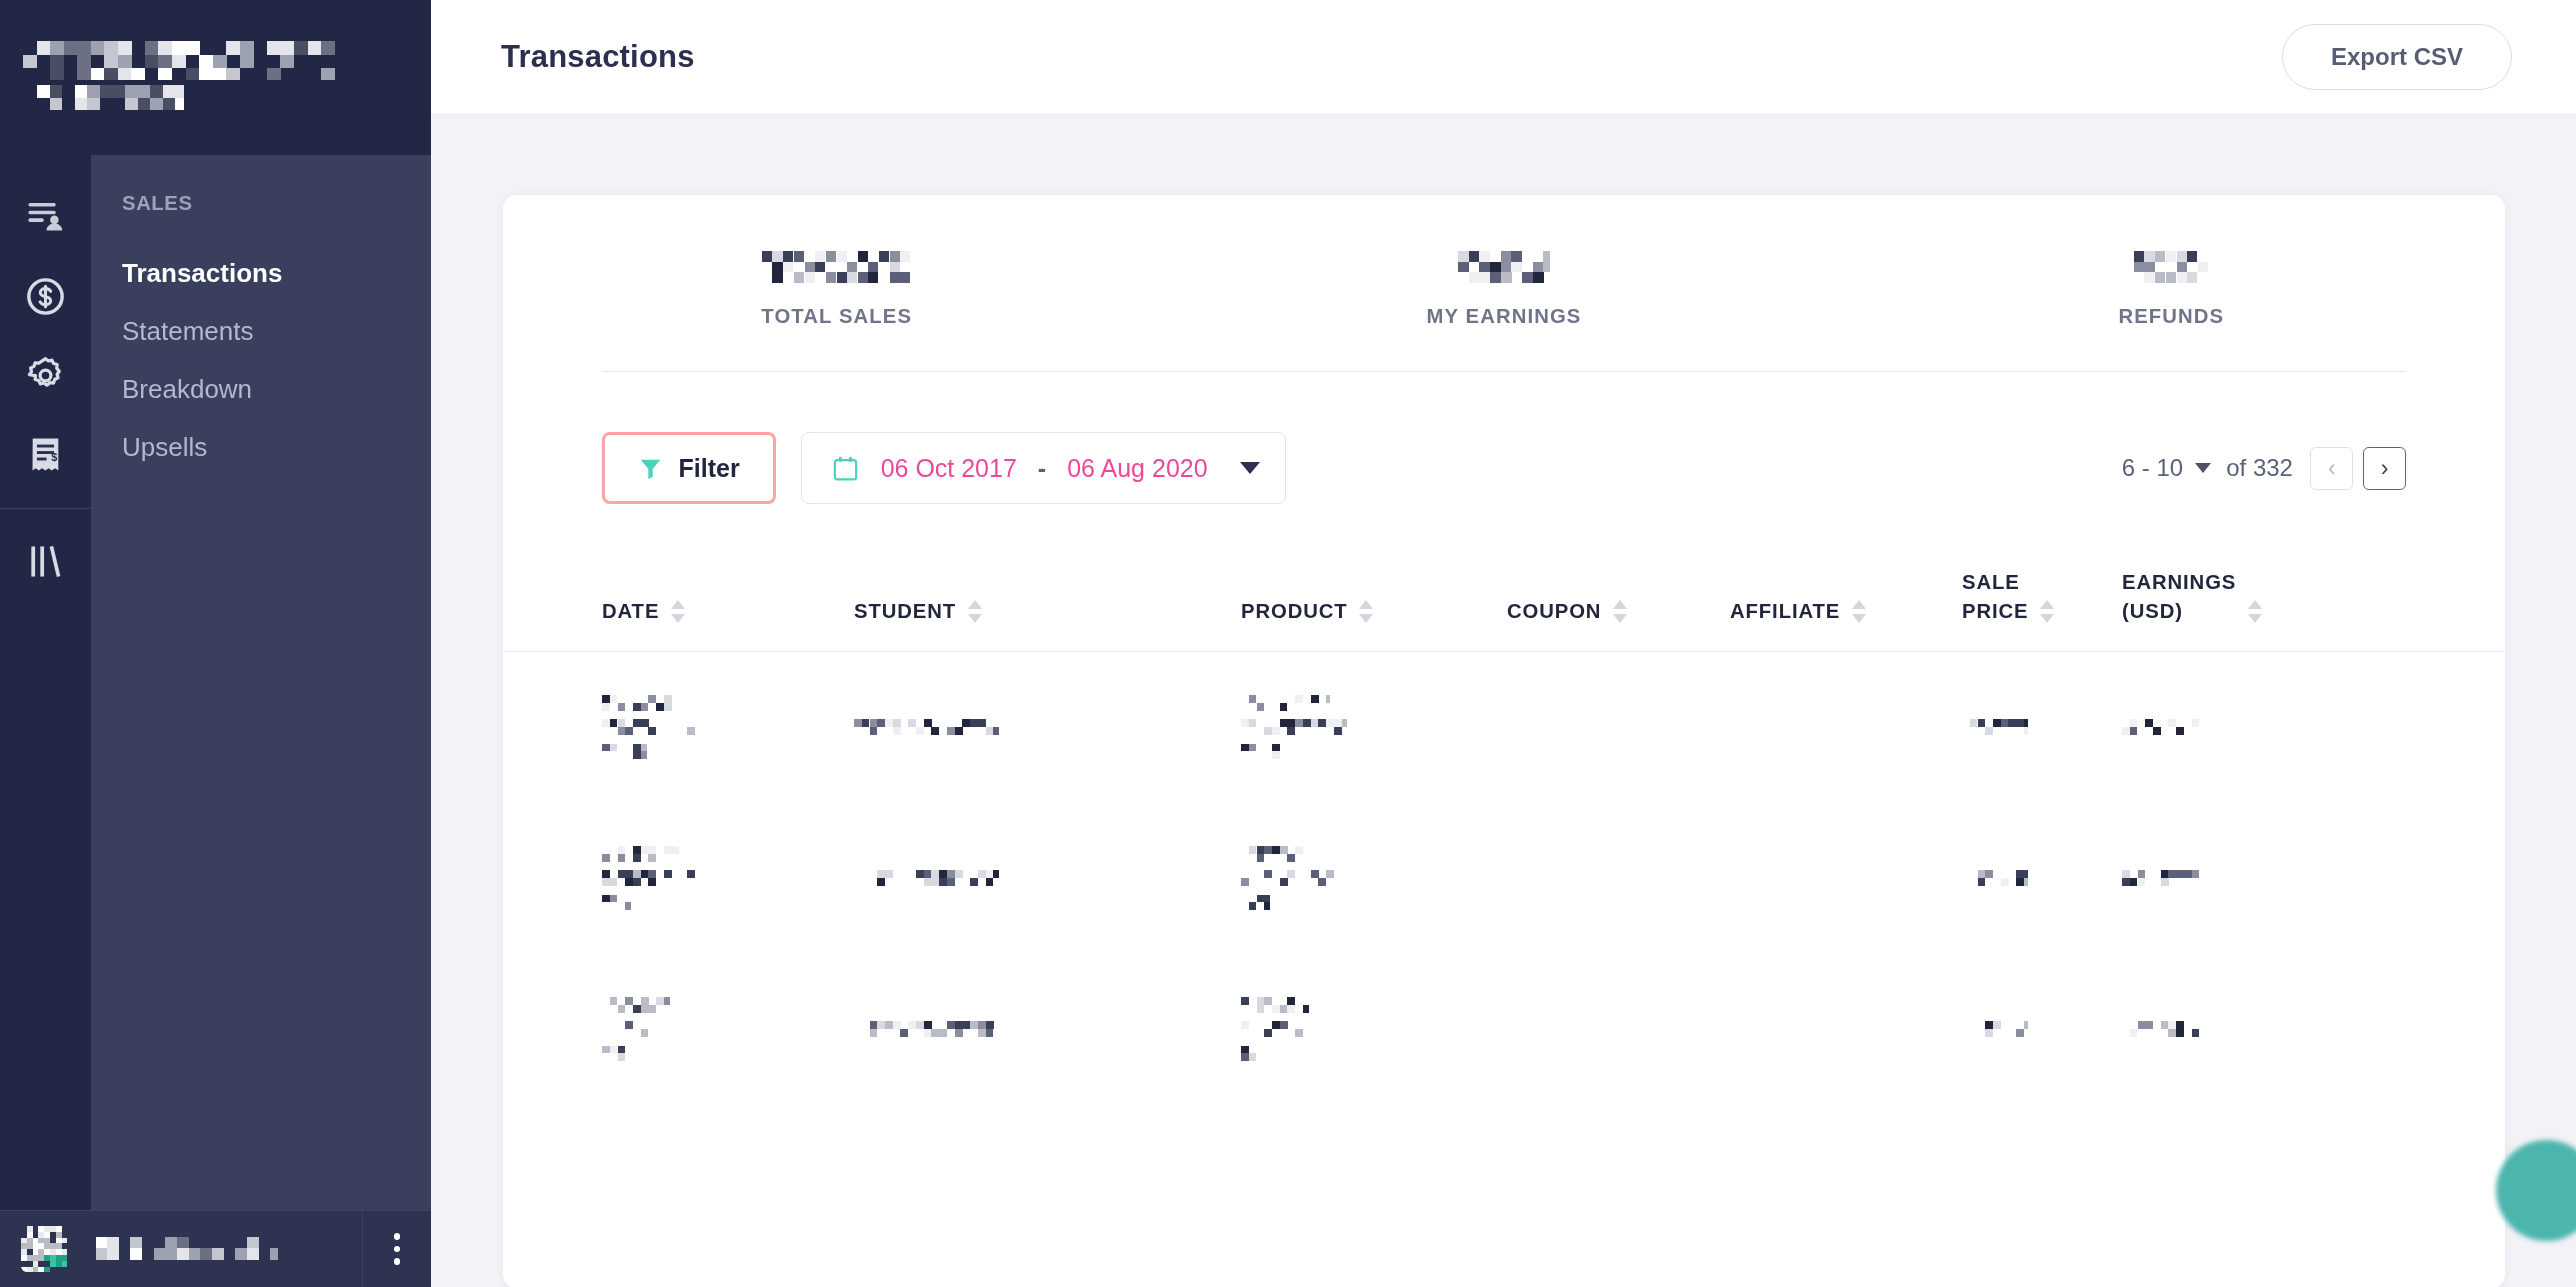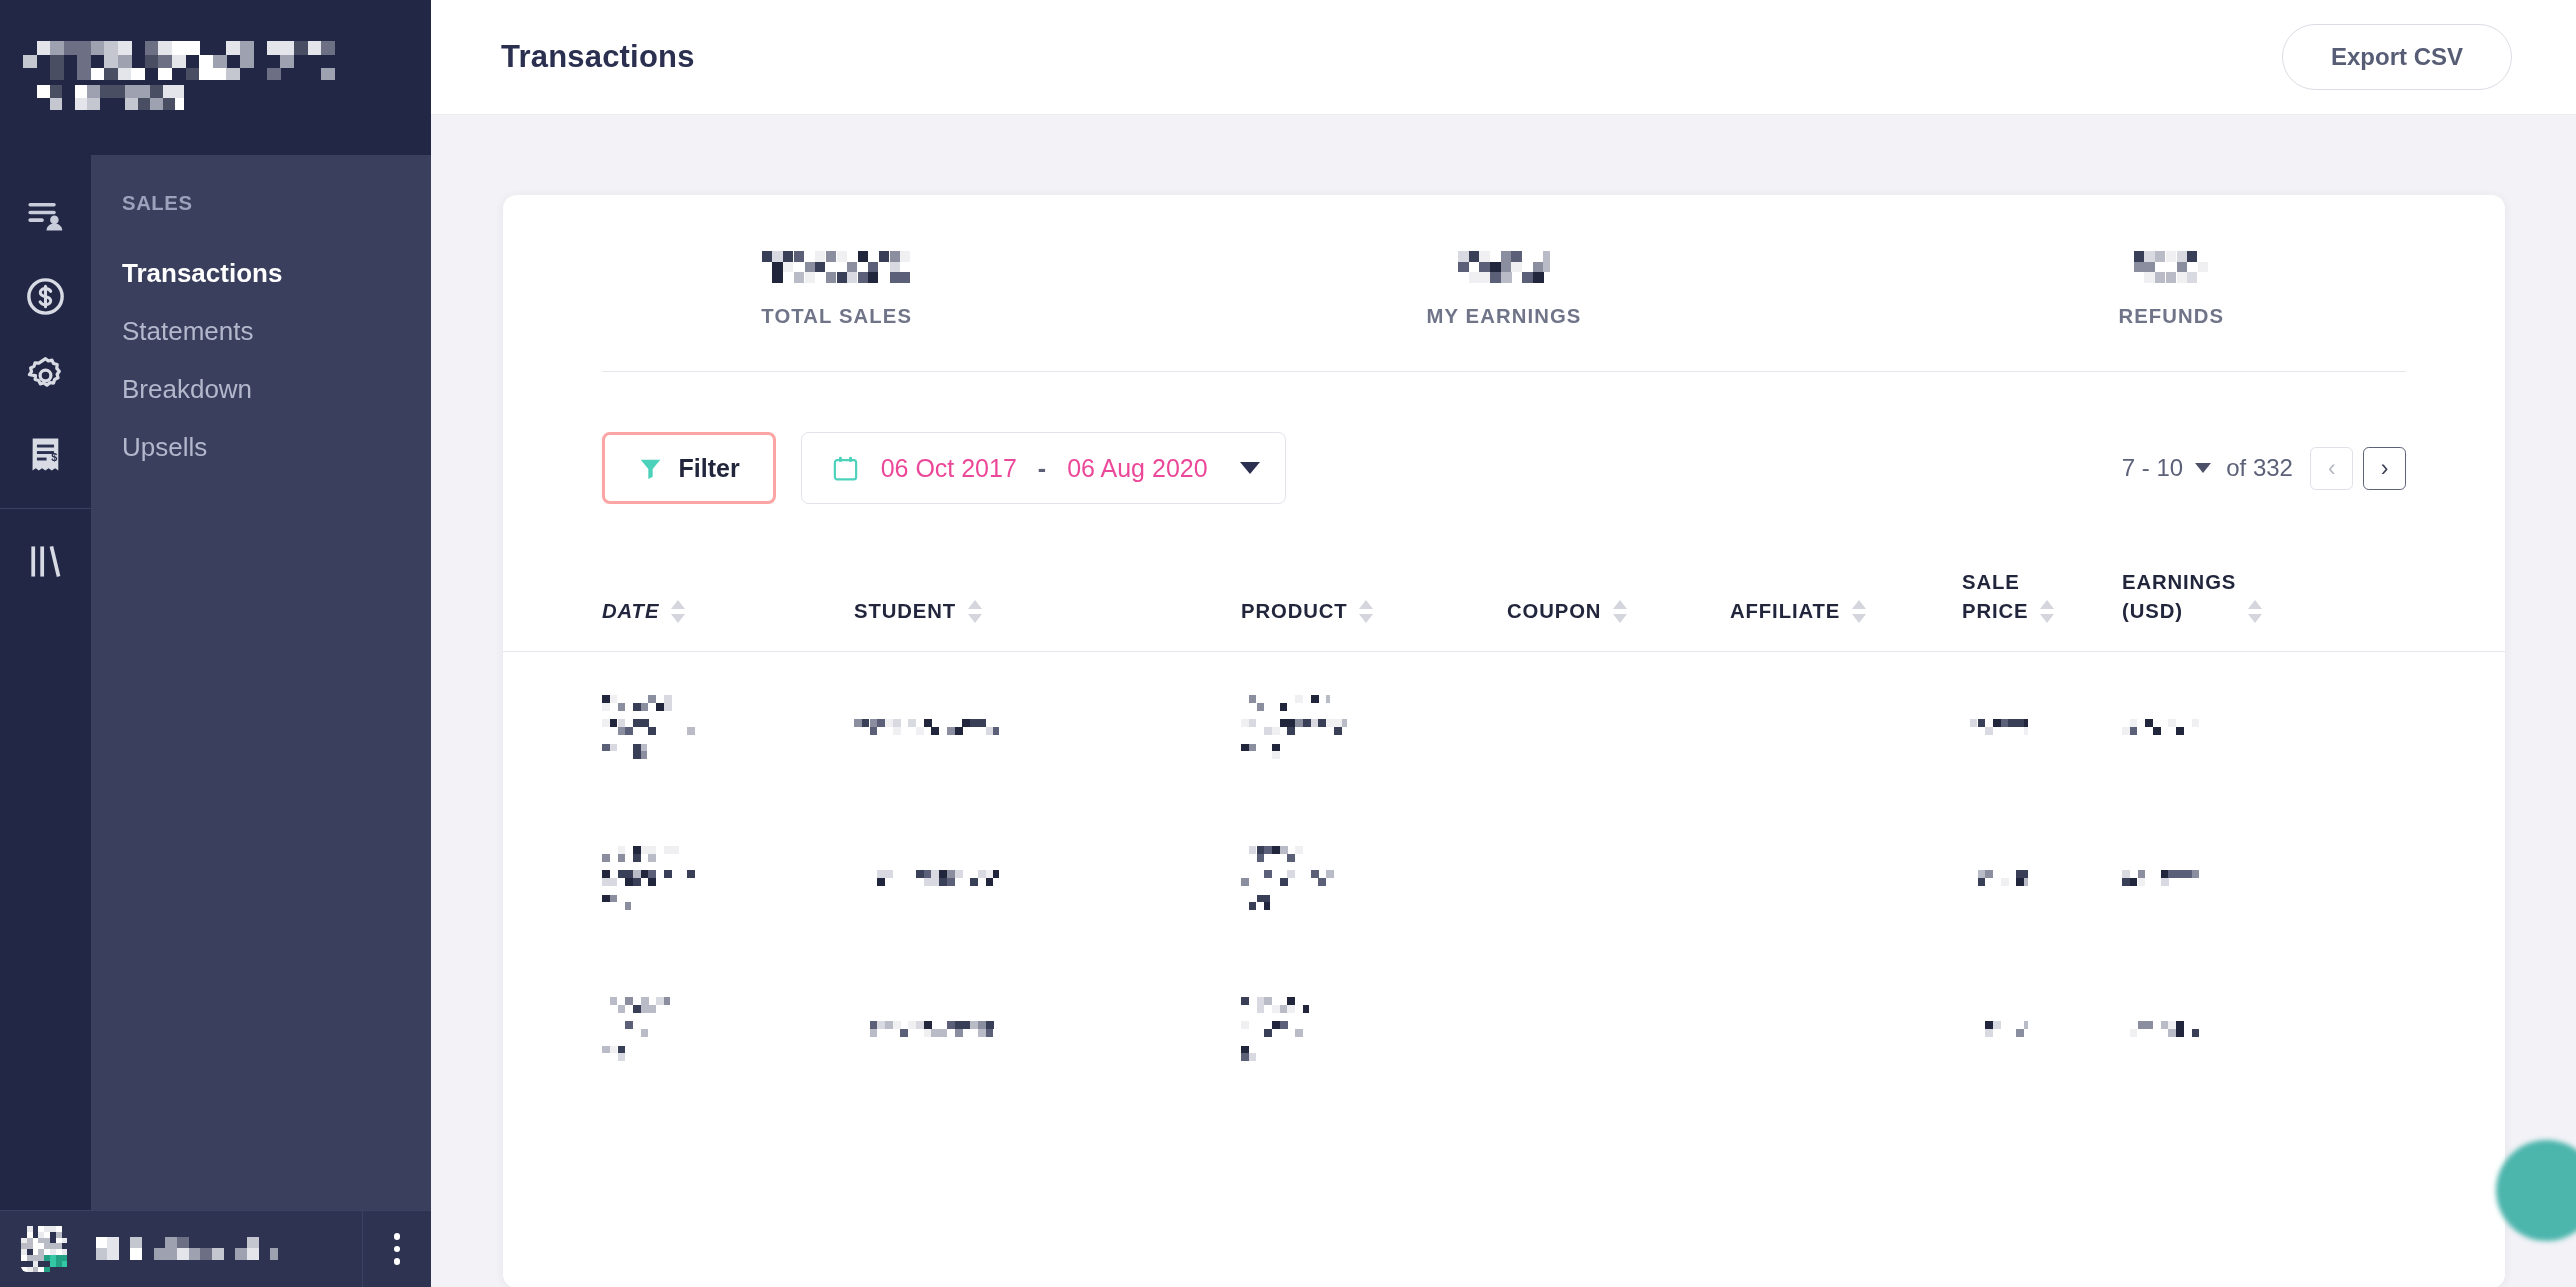--- a/index.html
+++ b/index.html
@@ -284,21 +284,21 @@
   }
 
   .trow {
     display: flex;
     padding: 0 99px;
     align-items: center;
     min-height: 151px;
   }
 
   
-  .c-date    { width: 252px; font-style: italic; }
+  .c-date    { width: 252px; }
   .c-student { width: 387px; }
   .c-product { width: 266px; }
   .c-coupon  { width: 223px; }
   .c-affil   { width: 232px; }
   .c-sale    { width: 160px; }
   .c-earn    { width: 184px; }
 
   .cell { display: flex; flex-direction: column; gap: 8.7px; }
 
   
@@ -648,21 +648,21 @@
             <rect x="15" y="2.2" width="2.4" height="4.4" rx="1.1" fill="#4cd2bb"></rect>
           </svg>
           <span class="dt">06 Oct 2017</span>
           <span class="sep">-</span>
           <span class="dt">06 Aug 2020</span>
           <span class="caret-down"></span>
         </div>
 
         <div class="pager">
           <span class="range">
-            <span>7 - 10</span>
+            <span>6 - 10</span>
             <span class="caret-sm"></span>
           </span>
           <span class="oftxt">
             <span>of</span>
             <span>332</span>
           </span>
           <span class="pgbtn prev">‹</span>
           <span style="width:9.7px"></span>
           <span class="pgbtn next">›</span>
         </div>

